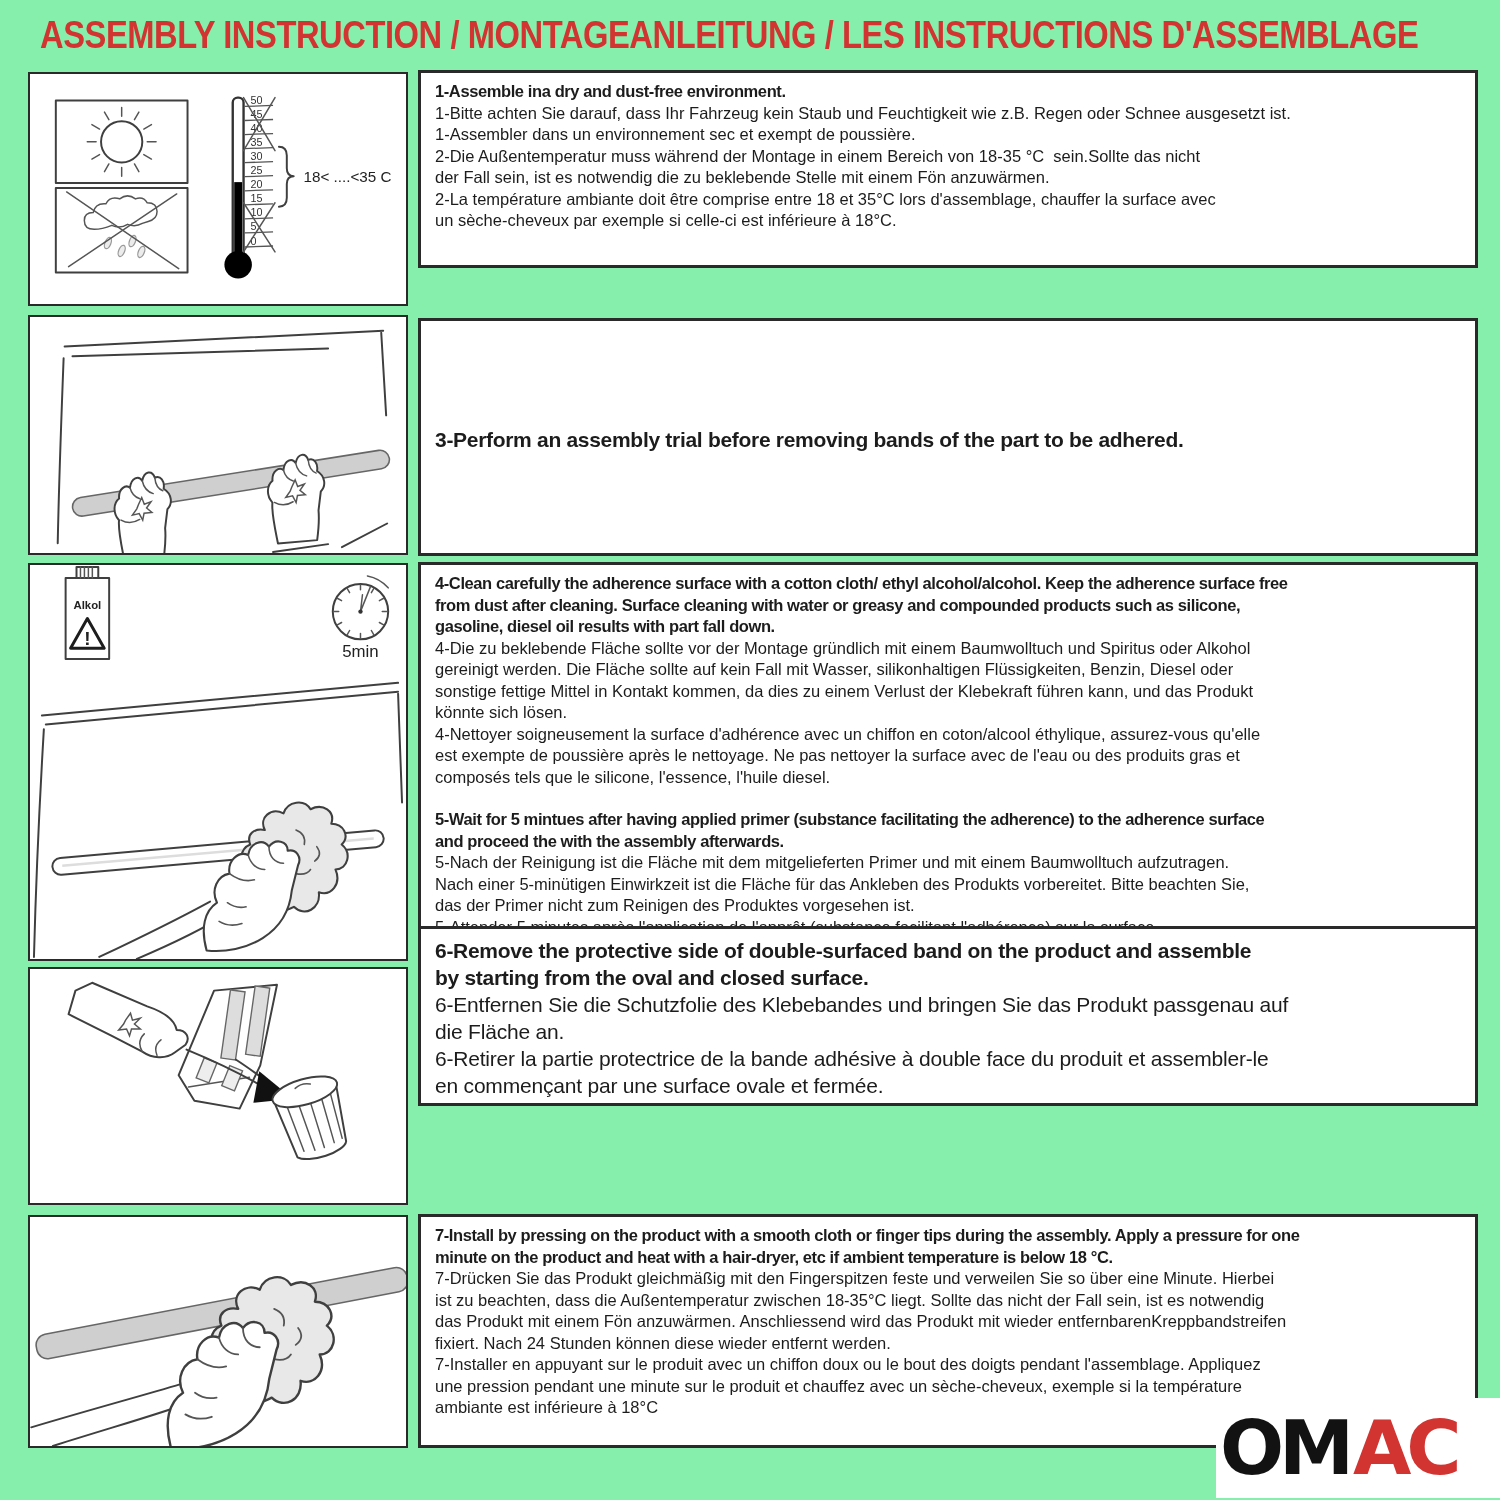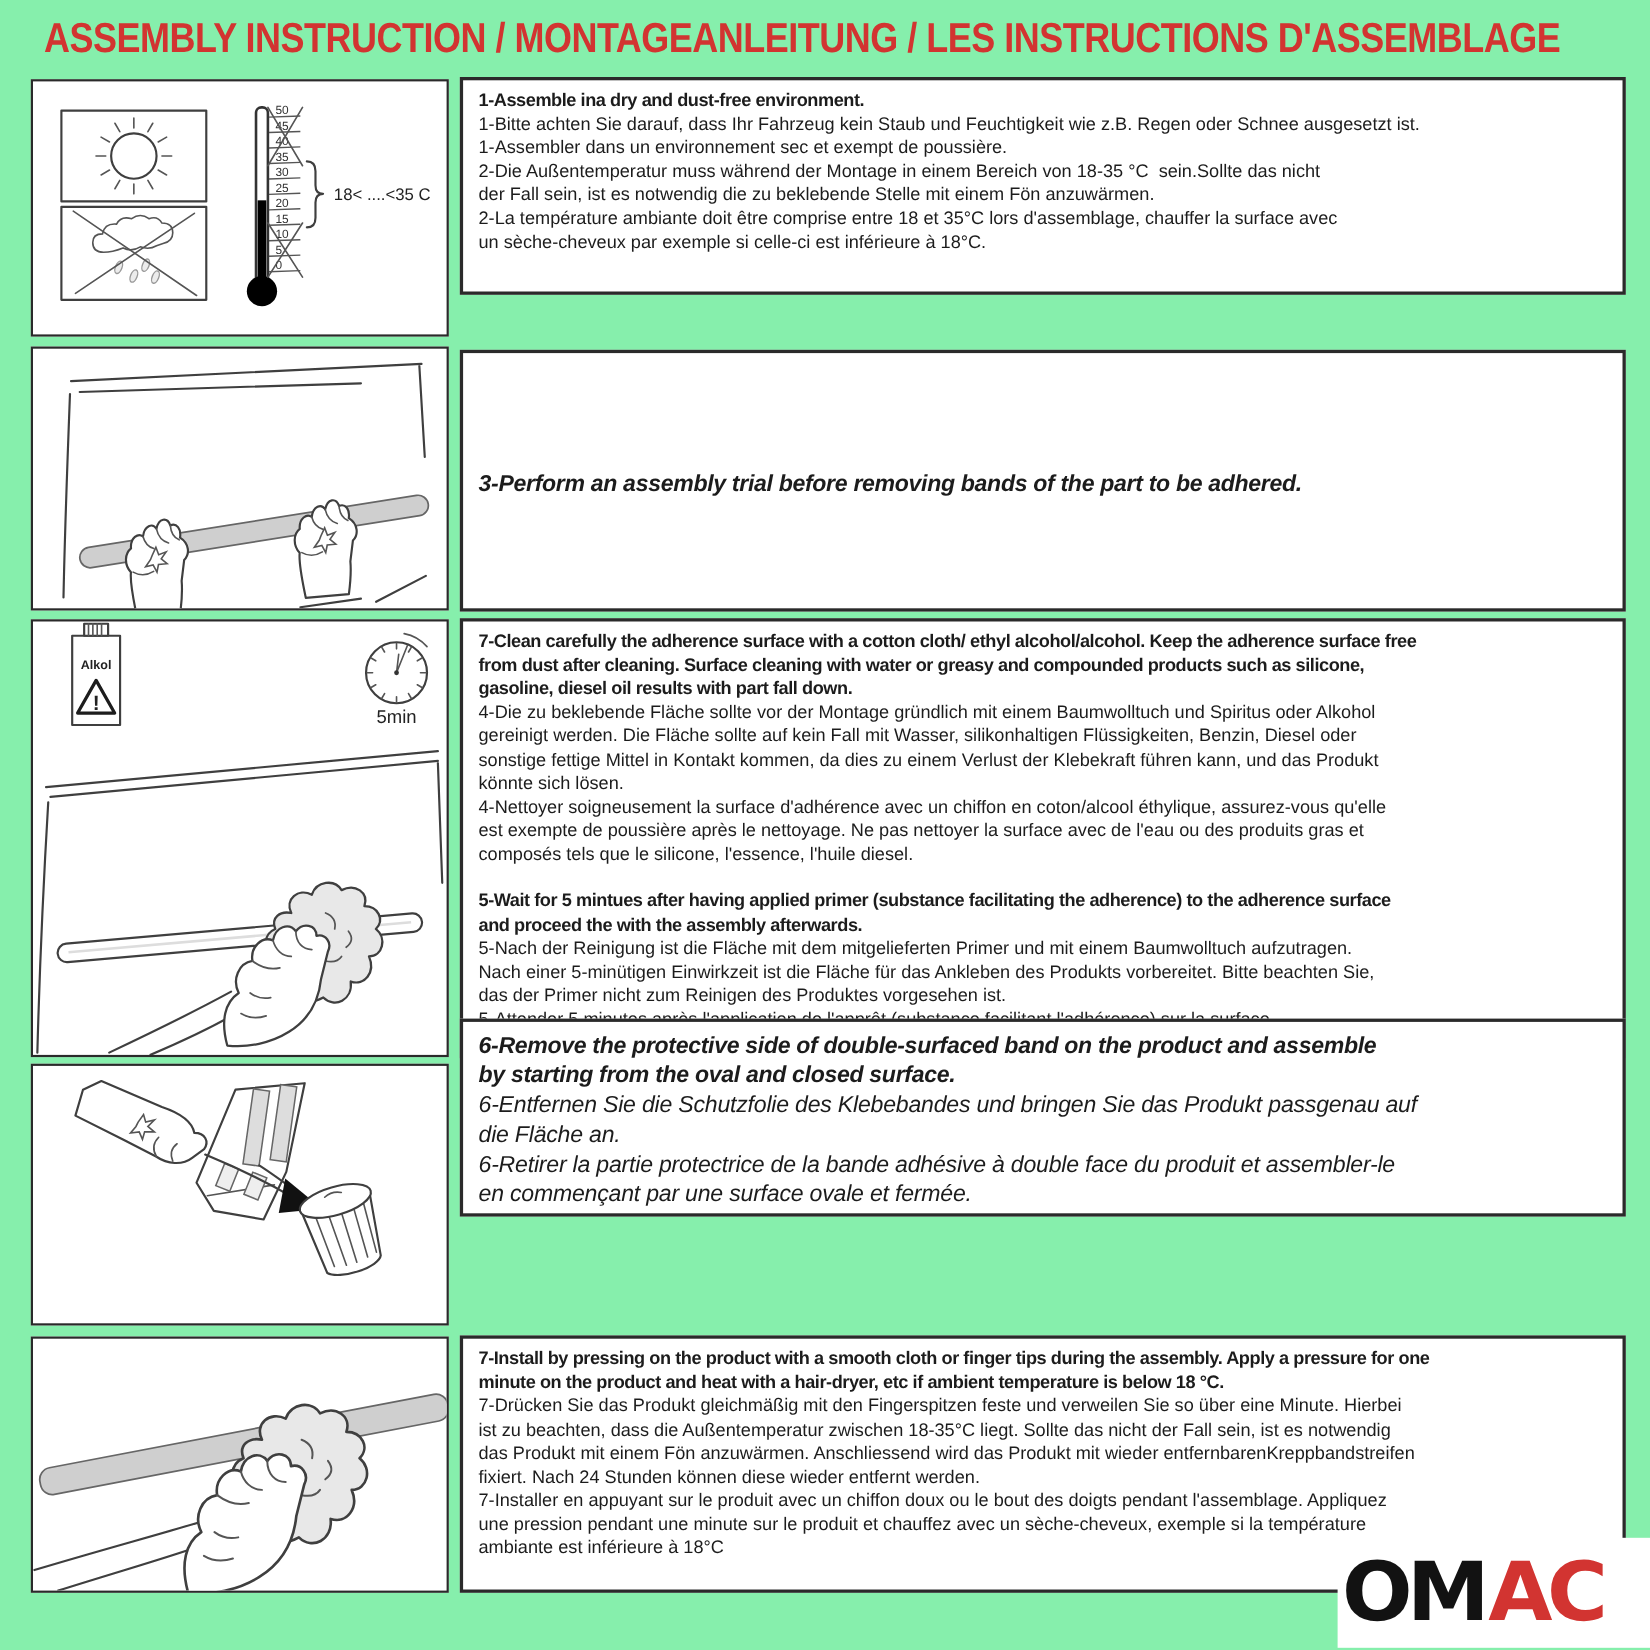--- a/index.html
+++ b/index.html
@@ -8,21 +8,21 @@
         font-family:"Liberation Sans",sans-serif;color:var(--ink);}
   .title{position:absolute;left:40px;top:14px;margin:0;font-size:38px;font-weight:800;
          color:var(--red);letter-spacing:-.5px;white-space:nowrap;
          transform:scaleX(.86);transform-origin:left top;}
   .box{position:absolute;border:2px solid var(--line);background:#fff;box-sizing:border-box;}
   .illu{border-width:2px;}
   .tbox{border-width:3px;padding:8px 4px 4px 14px;overflow:hidden;}
   .para{margin:0;white-space:pre-wrap;font-size:16.5px;line-height:21.5px;}
   .para.b{font-weight:bold;letter-spacing:-.4px;}
   .para.gap{margin-top:21px;}
-  .big .para{font-size:21px;line-height:27px;letter-spacing:-.2px;font-style:italic;}
+  .big .para{font-size:21px;line-height:27px;letter-spacing:-.2px;}
   .big .para.b{letter-spacing:-.3px;}
   .center{display:flex;flex-direction:column;justify-content:center;}
   svg{display:block;}
   .sk{fill:none;stroke:#3f3f3f;stroke-width:2;stroke-linecap:round;stroke-linejoin:round;}
   .skt{fill:none;stroke:#555;stroke-width:1.5;stroke-linecap:round;}
   .wfill{fill:#fff;stroke:#3f3f3f;stroke-width:2;stroke-linejoin:round;}
   .gfill{fill:#cfcfcf;stroke:#666;stroke-width:1.6;}
   .cloth{fill:#e8e8e8;stroke:#3f3f3f;stroke-width:2;stroke-linejoin:round;}
   .tick-label{font-size:11px;fill:#333;font-family:"Liberation Sans",sans-serif;}
   .svg-label{font-family:"Liberation Sans",sans-serif;fill:#222;}
@@ -160,21 +160,21 @@
       <rect class="wfill" x="22" y="282" width="336" height="17" rx="8.5" stroke-width="1.7"></rect>
       <path d="M32,290 L348,290" stroke="#ddd" stroke-width="2.5" fill="none"></path>
     </g>
     <path class="sk" d="M70,396 C125,370 160,352 182,340 M108,398 C155,378 184,362 200,352" stroke-width="1.8"></path>
     <g transform="translate(168,232) scale(1.05)">
       <use href="#hand-cloth" width="160" height="160"></use>
     </g>
   </svg>
 
   <div class="box tbox" style="left:418px;top:562px;width:1060px;height:400px">
-      <p class="para b">7-Clean carefully the adherence surface with a cotton cloth/ ethyl alcohol/alcohol. Keep the adherence surface free
+      <p class="para b">4-Clean carefully the adherence surface with a cotton cloth/ ethyl alcohol/alcohol. Keep the adherence surface free
 from dust after cleaning. Surface cleaning with water or greasy and compounded products such as silicone,
 gasoline, diesel oil results with part fall down.</p>
       <p class="para">4-Die zu beklebende Fläche sollte vor der Montage gründlich mit einem Baumwolltuch und Spiritus oder Alkohol
 gereinigt werden. Die Fläche sollte auf kein Fall mit Wasser, silikonhaltigen Flüssigkeiten, Benzin, Diesel oder
 sonstige fettige Mittel in Kontakt kommen, da dies zu einem Verlust der Klebekraft führen kann, und das Produkt
 könnte sich lösen.
 4-Nettoyer soigneusement la surface d'adhérence avec un chiffon en coton/alcool éthylique, assurez-vous qu'elle
 est exempte de poussière après le nettoyage. Ne pas nettoyer la surface avec de l'eau ou des produits gras et
 composés tels que le silicone, l'essence, l'huile diesel.</p>
       <p class="para b gap">5-Wait for 5 mintues after having applied primer (substance facilitating the adherence) to the adherence surface

